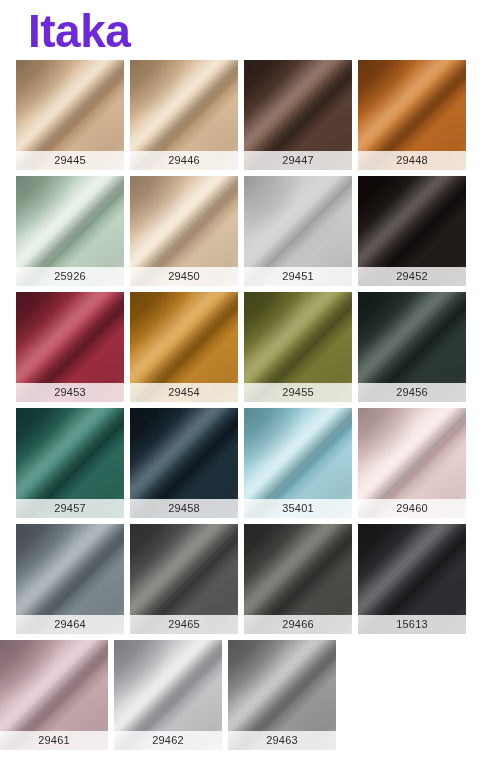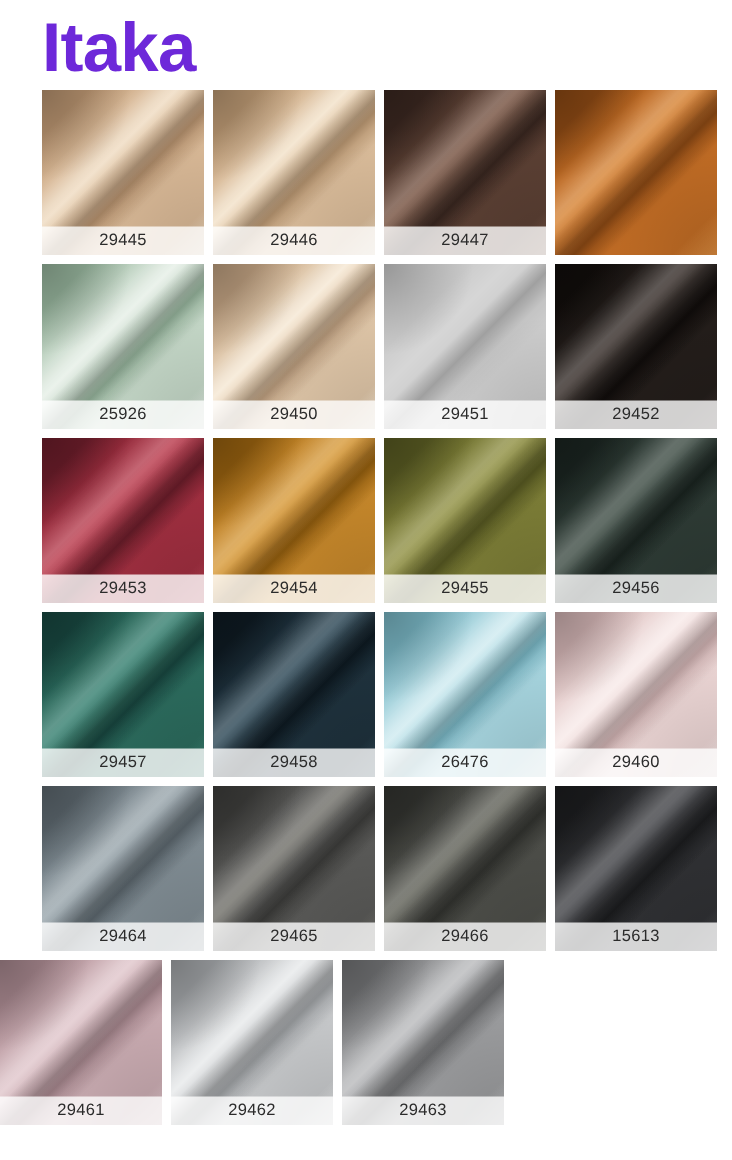--- a/index.html
+++ b/index.html
@@ -35,21 +35,21 @@
     position: absolute;
     left: 0;
     top: 60px;
     width: 488px;
   }
 
   .swatch-row {
     display: flex;
     justify-content: flex-start;
     gap: 6px;
-    padding-left: 28px;
+    padding-left: 16px;
     margin-bottom: 6px;
   }
   .swatch-row.centered {
     padding-left: 0;
     margin-top: 6px;
   }
 
   
   .swatch {
     position: relative;
@@ -139,20 +139,21 @@
         <div class="sheen"></div>
         <div class="crease"></div>
         <div class="vignette"></div>
         <div class="swatch-label">29447</div>
       </div>
       <div class="swatch" title="cognac orange" style="--fabric-grad: linear-gradient(135deg, #8c4914 0%, #8c4914 14%, #bf6b24 30%, #d98a3e 41%, #bf6b24 50%, #8c4914 56%, #bf6b24 66%, #bf6b24 86%, #d98a3e 100%);">
         <div class="fabric"></div>
         <div class="sheen"></div>
         <div class="crease"></div>
         <div class="vignette"></div>
+        <div class="swatch-label">29448</div>
       </div>
     </div>
     <div class="swatch-row">
       <div class="swatch" title="sage green" style="--fabric-grad: linear-gradient(135deg, #96b49c 0%, #96b49c 14%, #c3d6c6 30%, #e7f0e8 41%, #c3d6c6 50%, #96b49c 56%, #c3d6c6 66%, #c3d6c6 86%, #e7f0e8 100%);">
         <div class="fabric"></div>
         <div class="sheen"></div>
         <div class="crease"></div>
         <div class="vignette"></div>
         <div class="swatch-label">25926</div>
       </div>
@@ -221,21 +222,21 @@
         <div class="sheen"></div>
         <div class="crease"></div>
         <div class="vignette"></div>
         <div class="swatch-label">29458</div>
       </div>
       <div class="swatch" title="light aqua" style="--fabric-grad: linear-gradient(135deg, #79b6c4 0%, #79b6c4 14%, #a5d3dd 30%, #d2ecf1 41%, #a5d3dd 50%, #79b6c4 56%, #a5d3dd 66%, #a5d3dd 86%, #d2ecf1 100%);">
         <div class="fabric"></div>
         <div class="sheen"></div>
         <div class="crease"></div>
         <div class="vignette"></div>
-        <div class="swatch-label">26476</div>
+        <div class="swatch-label">35401</div>
       </div>
       <div class="swatch" title="blush pink" style="--fabric-grad: linear-gradient(135deg, #d1b3b3 0%, #d1b3b3 14%, #e9d3d2 30%, #f8ebea 41%, #e9d3d2 50%, #d1b3b3 56%, #e9d3d2 66%, #e9d3d2 86%, #f8ebea 100%);">
         <div class="fabric"></div>
         <div class="sheen"></div>
         <div class="crease"></div>
         <div class="vignette"></div>
         <div class="swatch-label">29460</div>
       </div>
     </div>
     <div class="swatch-row">

